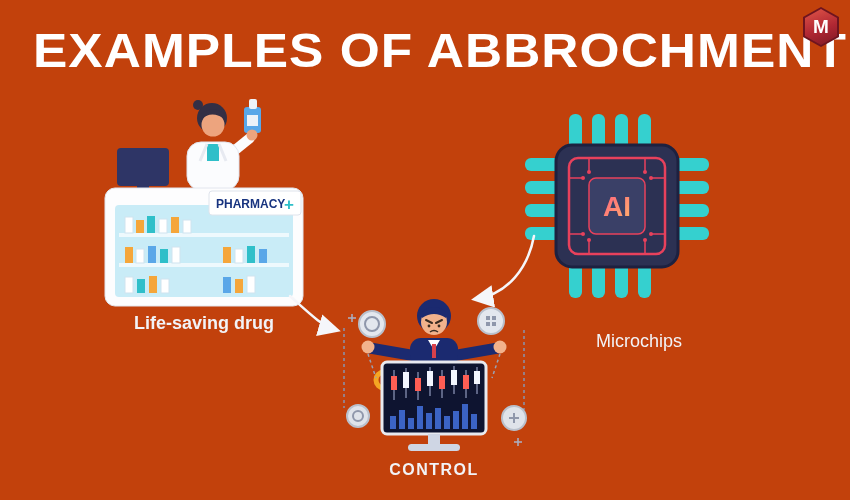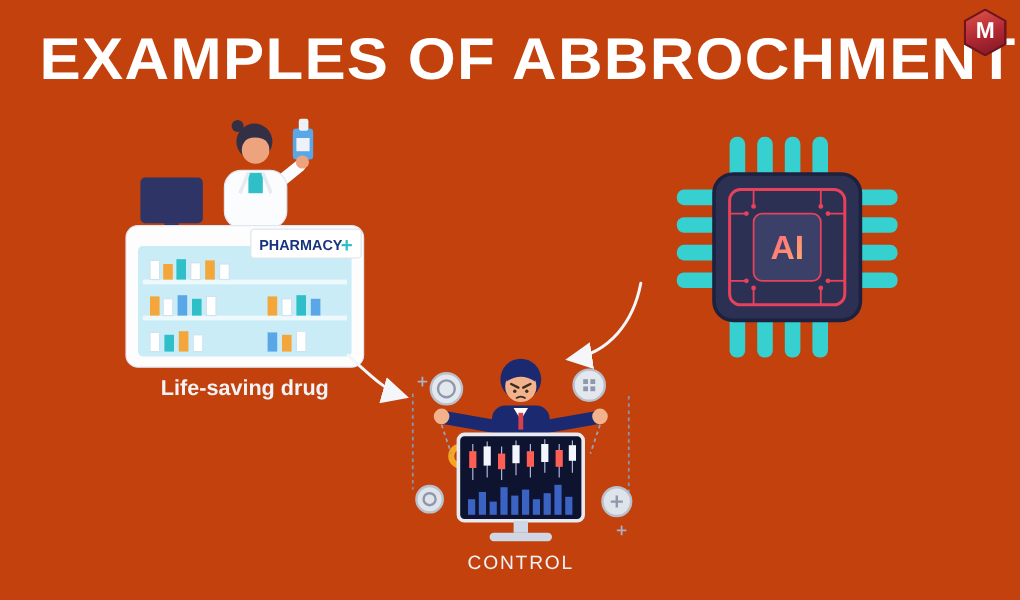--- a/index.html
+++ b/index.html
@@ -23,29 +23,29 @@
   }
   .logo-inner {
     width:32px; height:36px;
     clip-path:polygon(50% 0,100% 25%,100% 75%,50% 100%,0 75%,0 25%);
     background:linear-gradient(160deg,#e05548 0%,#b02733 55%,#7e1824 100%);
     display:flex; align-items:center; justify-content:center;
   }
   .logo-inner span { color:#fff; font-weight:bold; font-size:19px; }
   .illus { position:absolute; }
   .illus-pharmacy { left:103px; top:93px; width:202px; height:222px;text-align:center; }
-  .illus-chip { left:562px; top:112px; width:188px; height:188px; }
+  .illus-chip { left:523px; top:112px; width:188px; height:188px; }
   .illus-control { left:328px; top:288px; width:212px; height:176px; }
   .caption {
     position:absolute; color:#f2f3f7; text-align:center;
   }
   .caption-pharmacy { left:103px; top:313px; width:202px; font-size:18px;font-weight:bold; }
   .caption-chip { left:545px; top:331px; width:188px; font-size:18px; }
   .caption-control { left:328px; top:461px; width:212px; font-size:16px;
-    font-weight:normal; letter-spacing:1.5px; }
+    font-weight:bold; letter-spacing:1.5px; }
   .arrows { position:absolute; inset:0; pointer-events:none; }
 </style>
 </head>
 <body>
 
 <div class="canvas">
 
   <h1 class="title">EXAMPLES OF ABBROCHMENT</h1>
 
   <div class="logo-outer">
@@ -162,20 +162,21 @@
         <circle cx="60" cy="66" r="2"></circle>
           <circle cx="60" cy="122" r="2"></circle>
         <circle cx="128" cy="66" r="2"></circle>
           <circle cx="128" cy="122" r="2"></circle>
       </g>
 
       <rect x="66" y="66" width="56" height="56" rx="7" fill="#3a4067" stroke="#e8415c" stroke-width="1.5"></rect>
       <text x="94" y="104" text-anchor="middle" font-size="28" font-weight="bold" fill="url(#aigrad)" font-family="Liberation Sans, sans-serif">AI</text>
     </svg>
   </div>
+  <div class="caption caption-chip">Microchips</div>
 
   <div class="illus illus-control">
     <svg viewBox="0 0 212 176" width="212" height="176">
 
       <g stroke="#8b93ad" stroke-width="1.5" stroke-dasharray="3 3" fill="none">
         <path d="M16 40 L16 120"></path>
           <path d="M196 42 L196 122"></path>
       </g>
       <g stroke="#aab1c6" stroke-width="1.5">
         <path d="M24 26 L24 34 M20 30 L28 30"></path>

